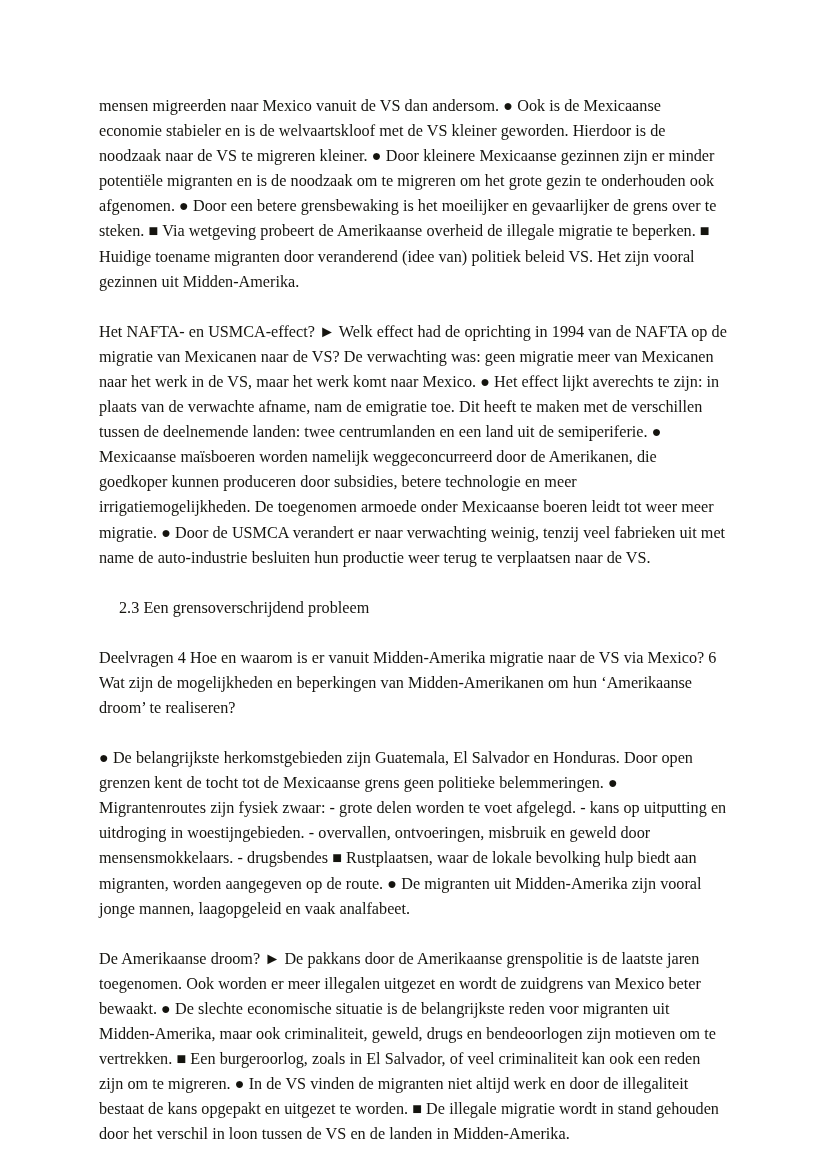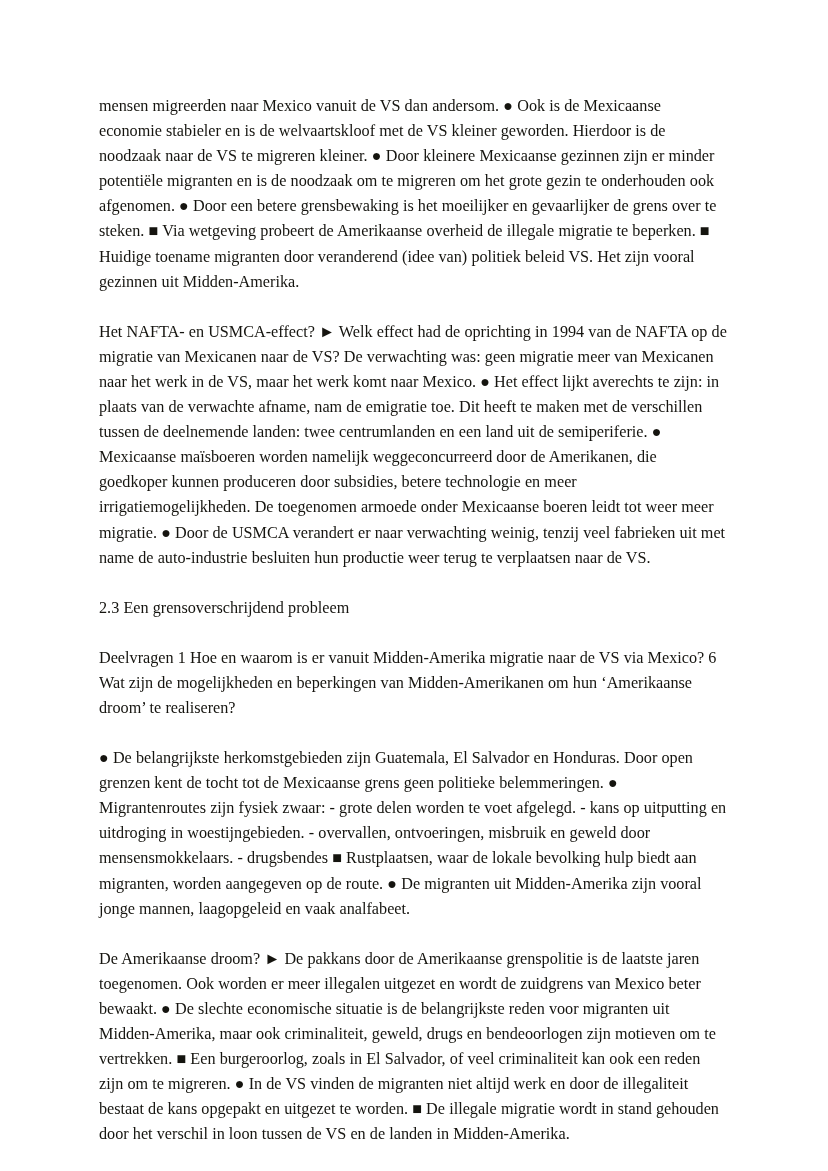--- a/index.html
+++ b/index.html
@@ -34,35 +34,36 @@
     margin: 0 0 25px 0;
     padding: 0;
     white-space: pre-wrap;
     word-spacing: 0.1px;
   }
   .para:last-child {
     margin-bottom: 0;
   }
   .para.heading {
     margin-bottom: 25px;
+    margin-left: 20px;
   }
 </style>
 </head>
 <body>
 
 <div class="page">
   <div class="text-column">
 
     <p class="para">mensen migreerden naar Mexico vanuit de VS dan andersom. ● Ook is de Mexicaanse economie stabieler en is de welvaartskloof met de VS kleiner geworden. Hierdoor is de noodzaak naar de VS te migreren kleiner. ● Door kleinere Mexicaanse gezinnen zijn er minder potentiële migranten en is de noodzaak om te migreren om het grote gezin te onderhouden ook afgenomen. ● Door een betere grensbewaking is het moeilijker en gevaarlijker de grens over te steken. ■ Via wetgeving probeert de Amerikaanse overheid de illegale migratie te beperken. ■ Huidige toename migranten door veranderend (idee van) politiek beleid VS. Het zijn vooral gezinnen uit Midden-Amerika.</p>
 
     <p class="para">Het NAFTA- en USMCA-effect? ► Welk effect had de oprichting in 1994 van de NAFTA op de migratie van Mexicanen naar de VS? De verwachting was: geen migratie meer van Mexicanen naar het werk in de VS, maar het werk komt naar Mexico. ● Het effect lijkt averechts te zijn: in plaats van de verwachte afname, nam de emigratie toe. Dit heeft te maken met de verschillen tussen de deelnemende landen: twee centrumlanden en een land uit de semiperiferie. ● Mexicaanse maïsboeren worden namelijk weggeconcurreerd door de Amerikanen, die goedkoper kunnen produceren door subsidies, betere technologie en meer irrigatiemogelijkheden. De toegenomen armoede onder Mexicaanse boeren leidt tot weer meer migratie. ● Door de USMCA verandert er naar verwachting weinig, tenzij veel fabrieken uit met name de auto-industrie besluiten hun productie weer terug te verplaatsen naar de VS.</p>
 
     <p class="para heading">2.3 Een grensoverschrijdend probleem</p>
 
-    <p class="para">Deelvragen 1 Hoe en waarom is er vanuit Midden-Amerika migratie naar de VS via Mexico? 6 Wat zijn de mogelijkheden en beperkingen van Midden-Amerikanen om hun ‘Amerikaanse droom’ te realiseren?</p>
+    <p class="para">Deelvragen 4 Hoe en waarom is er vanuit Midden-Amerika migratie naar de VS via Mexico? 6 Wat zijn de mogelijkheden en beperkingen van Midden-Amerikanen om hun ‘Amerikaanse droom’ te realiseren?</p>
 
 
     <p class="para">● De belangrijkste herkomstgebieden zijn Guatemala, El Salvador en Honduras. Door open grenzen kent de tocht tot de Mexicaanse grens geen politieke belemmeringen. ● Migrantenroutes zijn fysiek zwaar: - grote delen worden te voet afgelegd. - kans op uitputting en uitdroging in woestijngebieden. - overvallen, ontvoeringen, misbruik en geweld door mensensmokkelaars. - drugsbendes ■ Rustplaatsen, waar de lokale bevolking hulp biedt aan migranten, worden aangegeven op de route. ● De migranten uit Midden-Amerika zijn vooral jonge mannen, laagopgeleid en vaak analfabeet.</p>
 
     <p class="para">De Amerikaanse droom? ► De pakkans door de Amerikaanse grenspolitie is de laatste jaren toegenomen. Ook worden er meer illegalen uitgezet en wordt de zuidgrens van Mexico beter bewaakt. ● De slechte economische situatie is de belangrijkste reden voor migranten uit Midden-Amerika, maar ook criminaliteit, geweld, drugs en bendeoorlogen zijn motieven om te vertrekken. ■ Een burgeroorlog, zoals in El Salvador, of veel criminaliteit kan ook een reden zijn om te migreren. ● In de VS vinden de migranten niet altijd werk en door de illegaliteit bestaat de kans opgepakt en uitgezet te worden. ■ De illegale migratie wordt in stand gehouden door het verschil in loon tussen de VS en de landen in Midden-Amerika.</p>
 
   </div>
 </div>
 
 </body></html>

